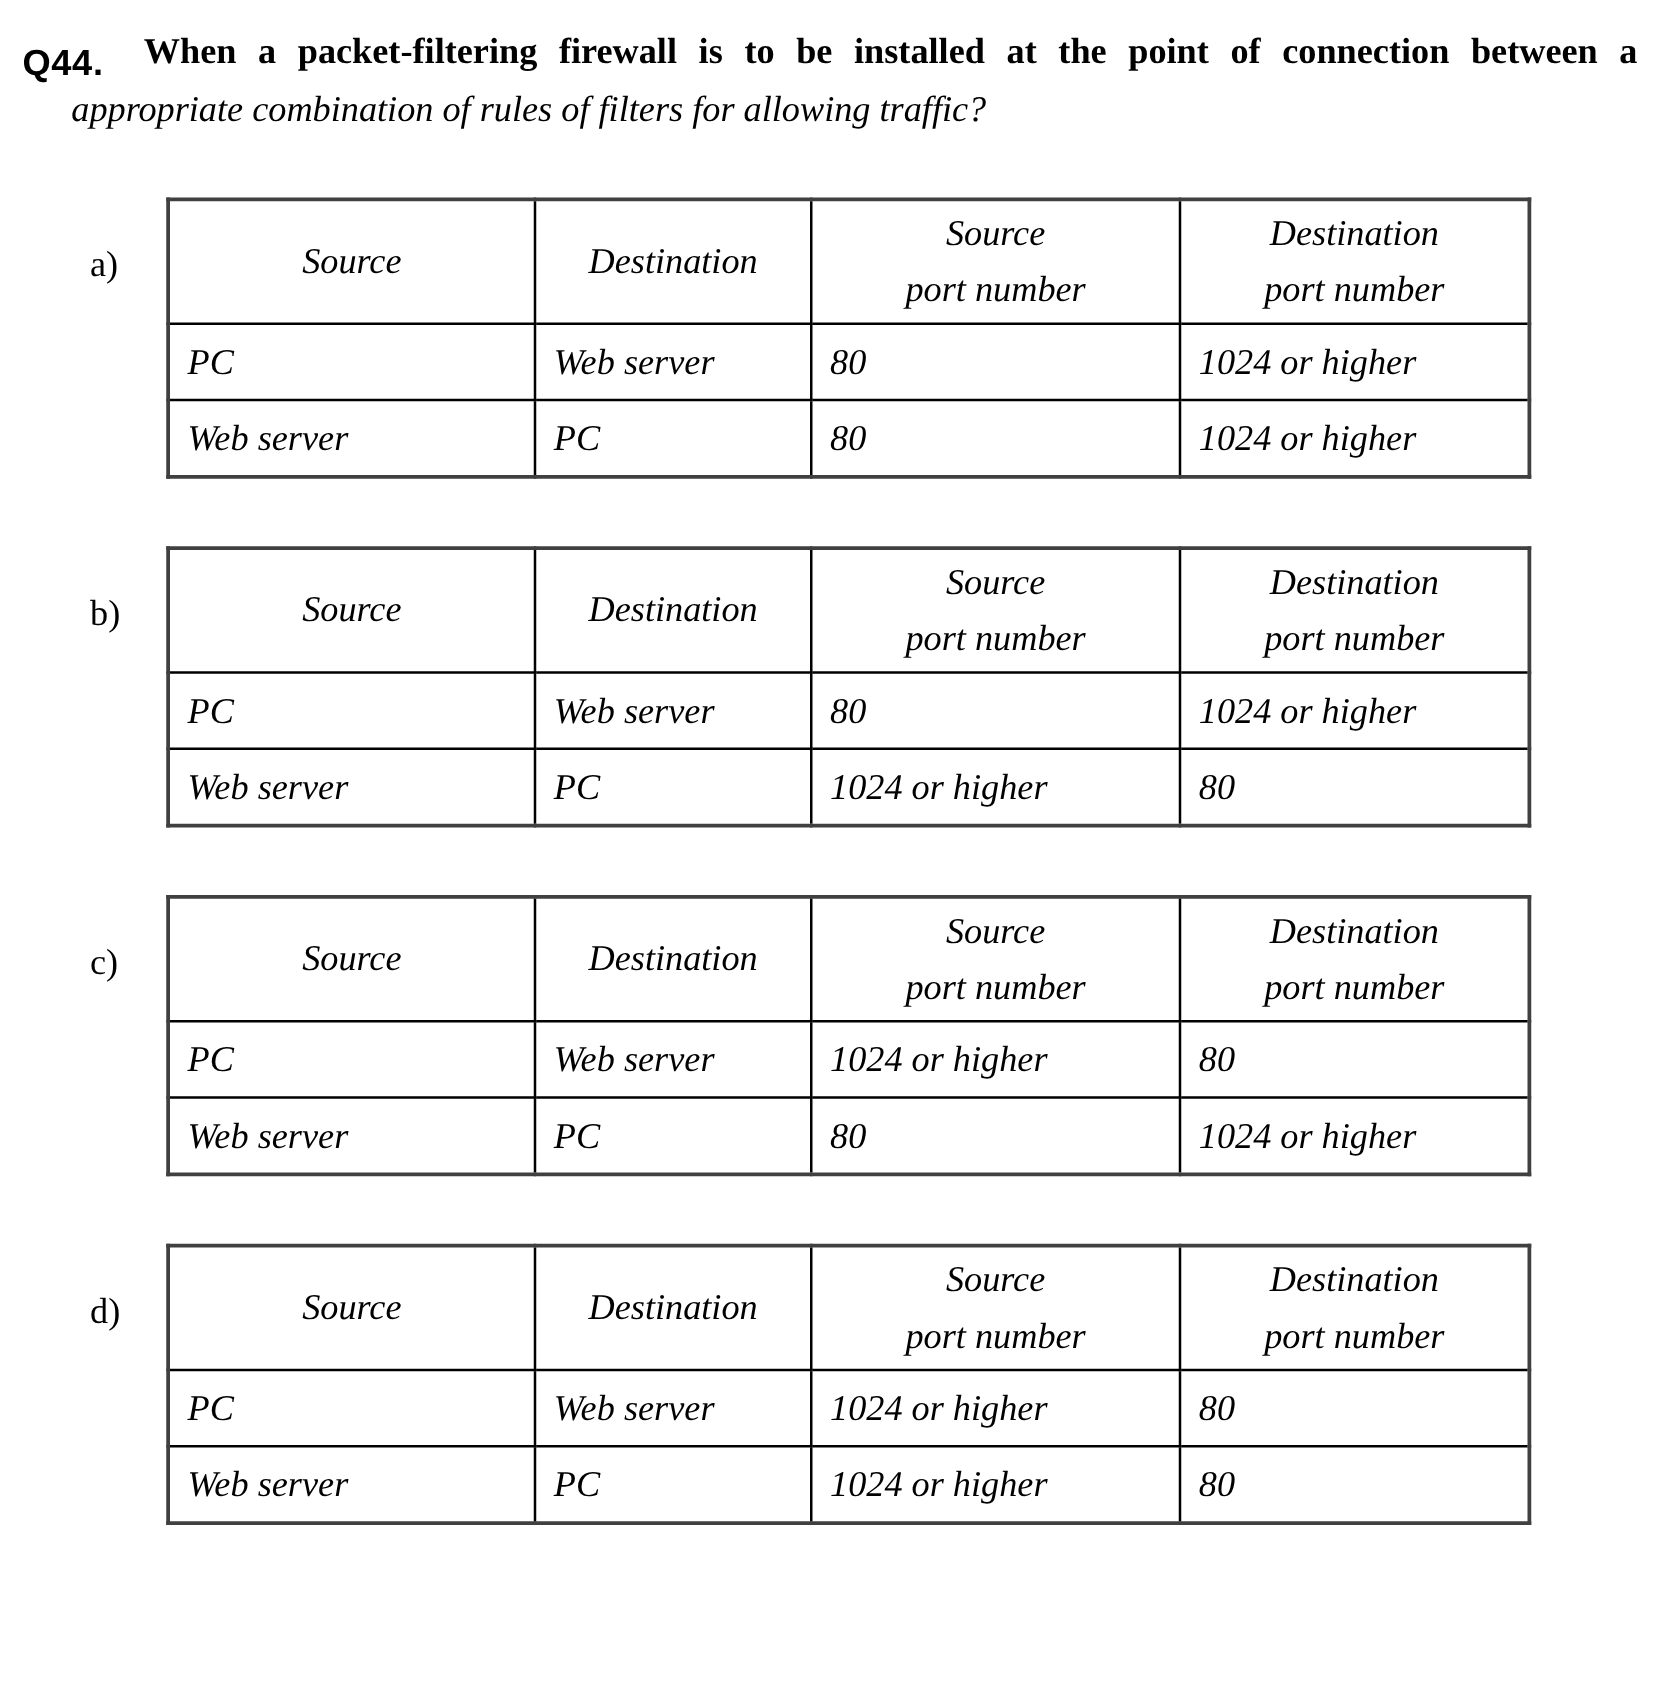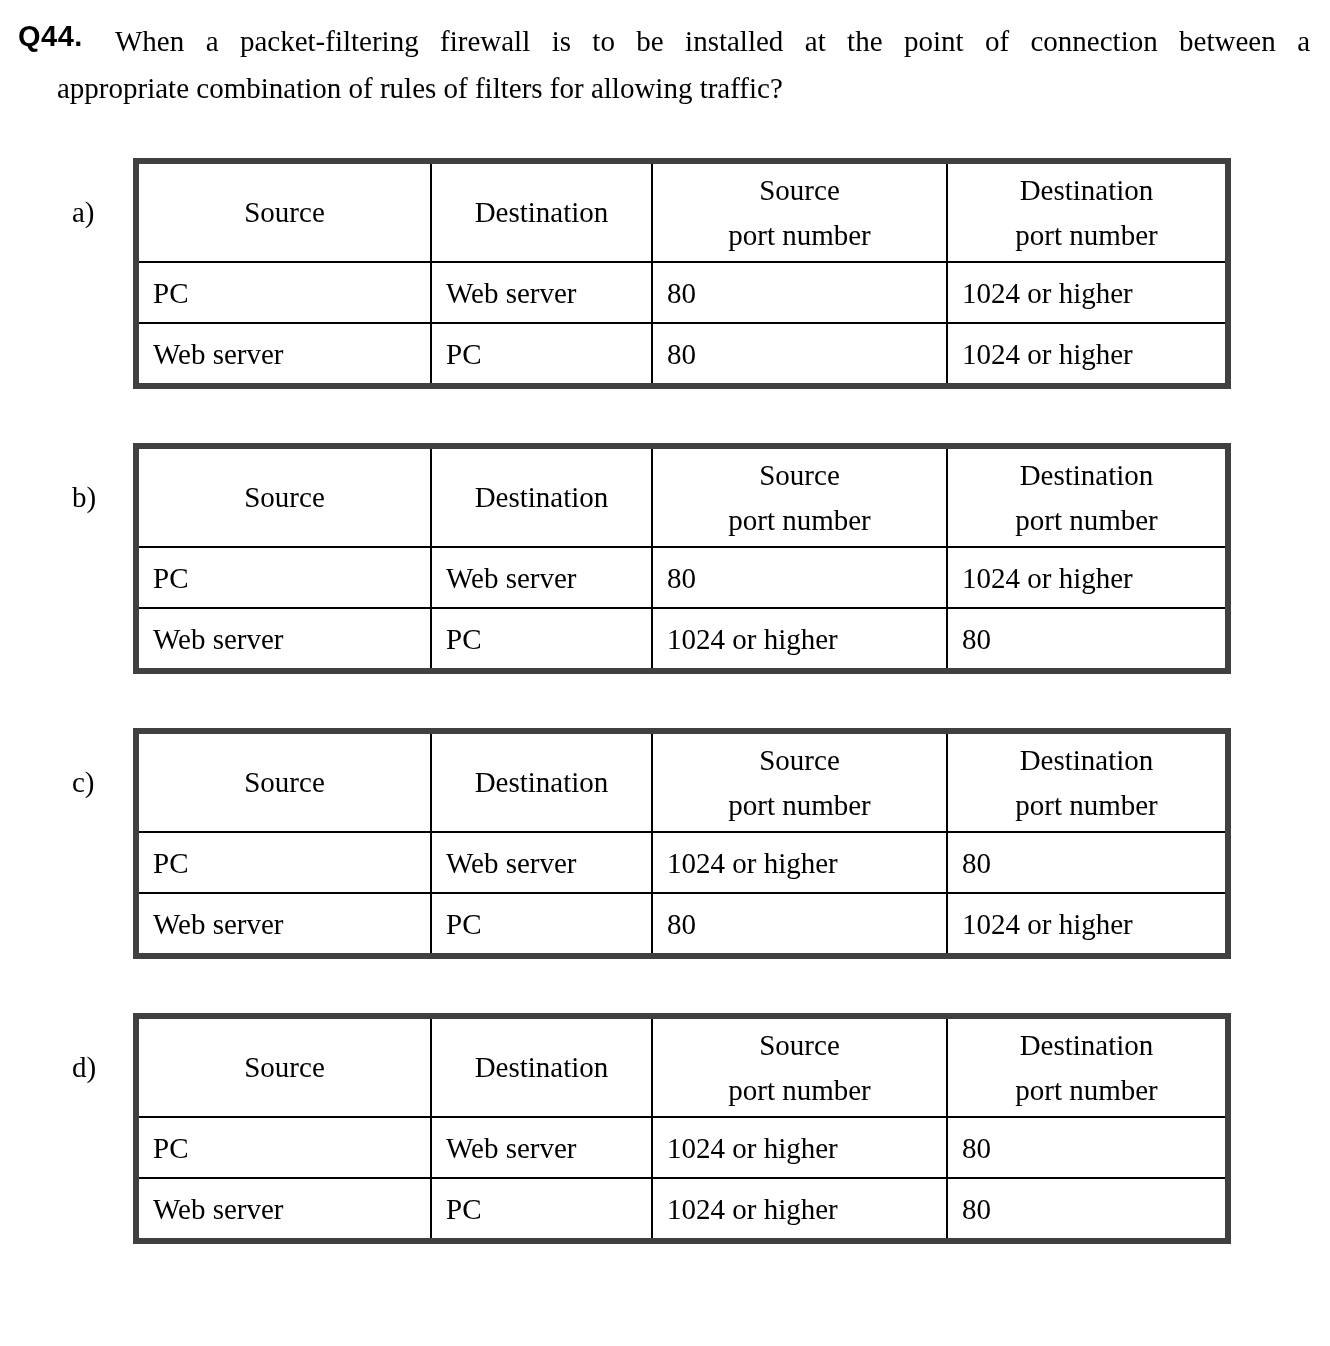--- a/index.html
+++ b/index.html
@@ -17,37 +17,39 @@
     overflow: hidden;
   }
   
   .question {
     position: relative;
     padding: 18px 20px 0 57px;
   }
   .qnum {
     position: absolute;
     left: 18px;
-    top: 20px;
+    top: 35px;
     font-family: "Liberation Sans", sans-serif;
     font-weight: bold;
     font-size: 29px;
     letter-spacing: 0.5px;
   }
   .qline {
     line-height: 47px;
     text-align: justify;
     text-align-last: justify;
   }
   .qline.first {
     text-indent: 58px;
+    font-weight: bold;
   }
   .qline.last {
     text-align: left;
     text-align-last: left;
+    font-style: italic;
   }
   
   .options {
     margin-top: 46px;
   }
   .option {
     display: flex;
     align-items: flex-start;
     margin-bottom: 54px;
   }
@@ -56,21 +58,22 @@
     flex: 0 0 133px;
     box-sizing: border-box;
     padding-left: 72px;
     padding-top: 40px;
     line-height: 29px;
   }
   table.rule-table {
     border-collapse: collapse;
     table-layout: fixed;
     width: 1080px;
-    border: 6px solid #404040;
+    border: 3px solid #404040;
+    font-style: italic;
   }
   table.rule-table td {
     border: 2px solid #000;
     padding: 0;
     vertical-align: middle;
     overflow: hidden;
   }
   .col-source      { width: 291px; }
   .col-destination { width: 219px; }
   .col-srcport     { width: 293px; }

